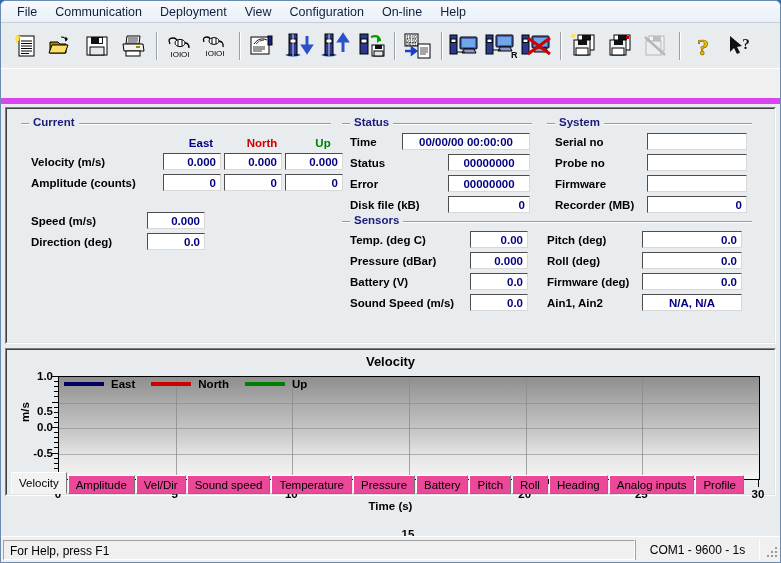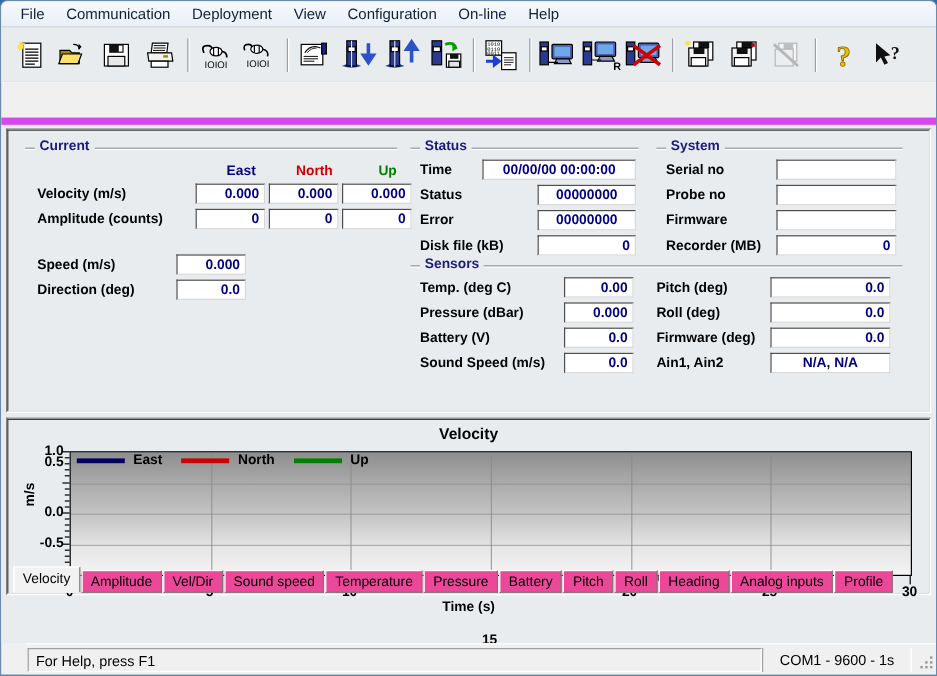--- a/index.html
+++ b/index.html
@@ -278,21 +278,20 @@
   #statusbar {
     position: absolute;
     left: 0; right: 0; bottom: 0;
     height: 26px;
     background: #f0f0f0;
     border-top: 1px solid #ffffff;
     display: flex;
     align-items: center;
     box-sizing: border-box;
     padding: 0 2px;
-    margin-left: 20px;
   }
   .sb-cell {
     font-size: 12px; color: #000;
     padding: 3px 6px;
     box-sizing: border-box;
     height: 20px;
     line-height: 14px;
     white-space: nowrap;
   }
   .sb-main {
@@ -673,21 +672,21 @@
               <span>Up</span>
             </div>
           </div>
         <div class="ytick-major" style="top: 102px;"></div>
             <div class="ytick-lbl" style="top: 102px;">-1.0</div>
             <div class="ytick-major" style="top: 76.5px;"></div>
             <div class="ytick-lbl" style="top: 76.5px;">-0.5</div>
             <div class="ytick-major" style="top: 51px;"></div>
             <div class="ytick-lbl" style="top: 51px;">0.0</div>
             <div class="ytick-major" style="top: 25.5px;"></div>
-            <div class="ytick-lbl" style="top: 9px;">0.5</div>
+            <div class="ytick-lbl" style="top: 35px;">0.5</div>
             <div class="ytick-major" style="top: 0px;"></div>
             <div class="ytick-lbl" style="top: 0px;">1.0</div>
             <div class="ytick-minor" style="top: 96.9px;"></div>
             <div class="ytick-minor" style="top: 91.8px;"></div>
             <div class="ytick-minor" style="top: 86.7px;"></div>
             <div class="ytick-minor" style="top: 81.6px;"></div>
             <div class="ytick-minor" style="top: 71.4px;"></div>
             <div class="ytick-minor" style="top: 66.3px;"></div>
             <div class="ytick-minor" style="top: 61.2px;"></div>
             <div class="ytick-minor" style="top: 56.1px;"></div>

